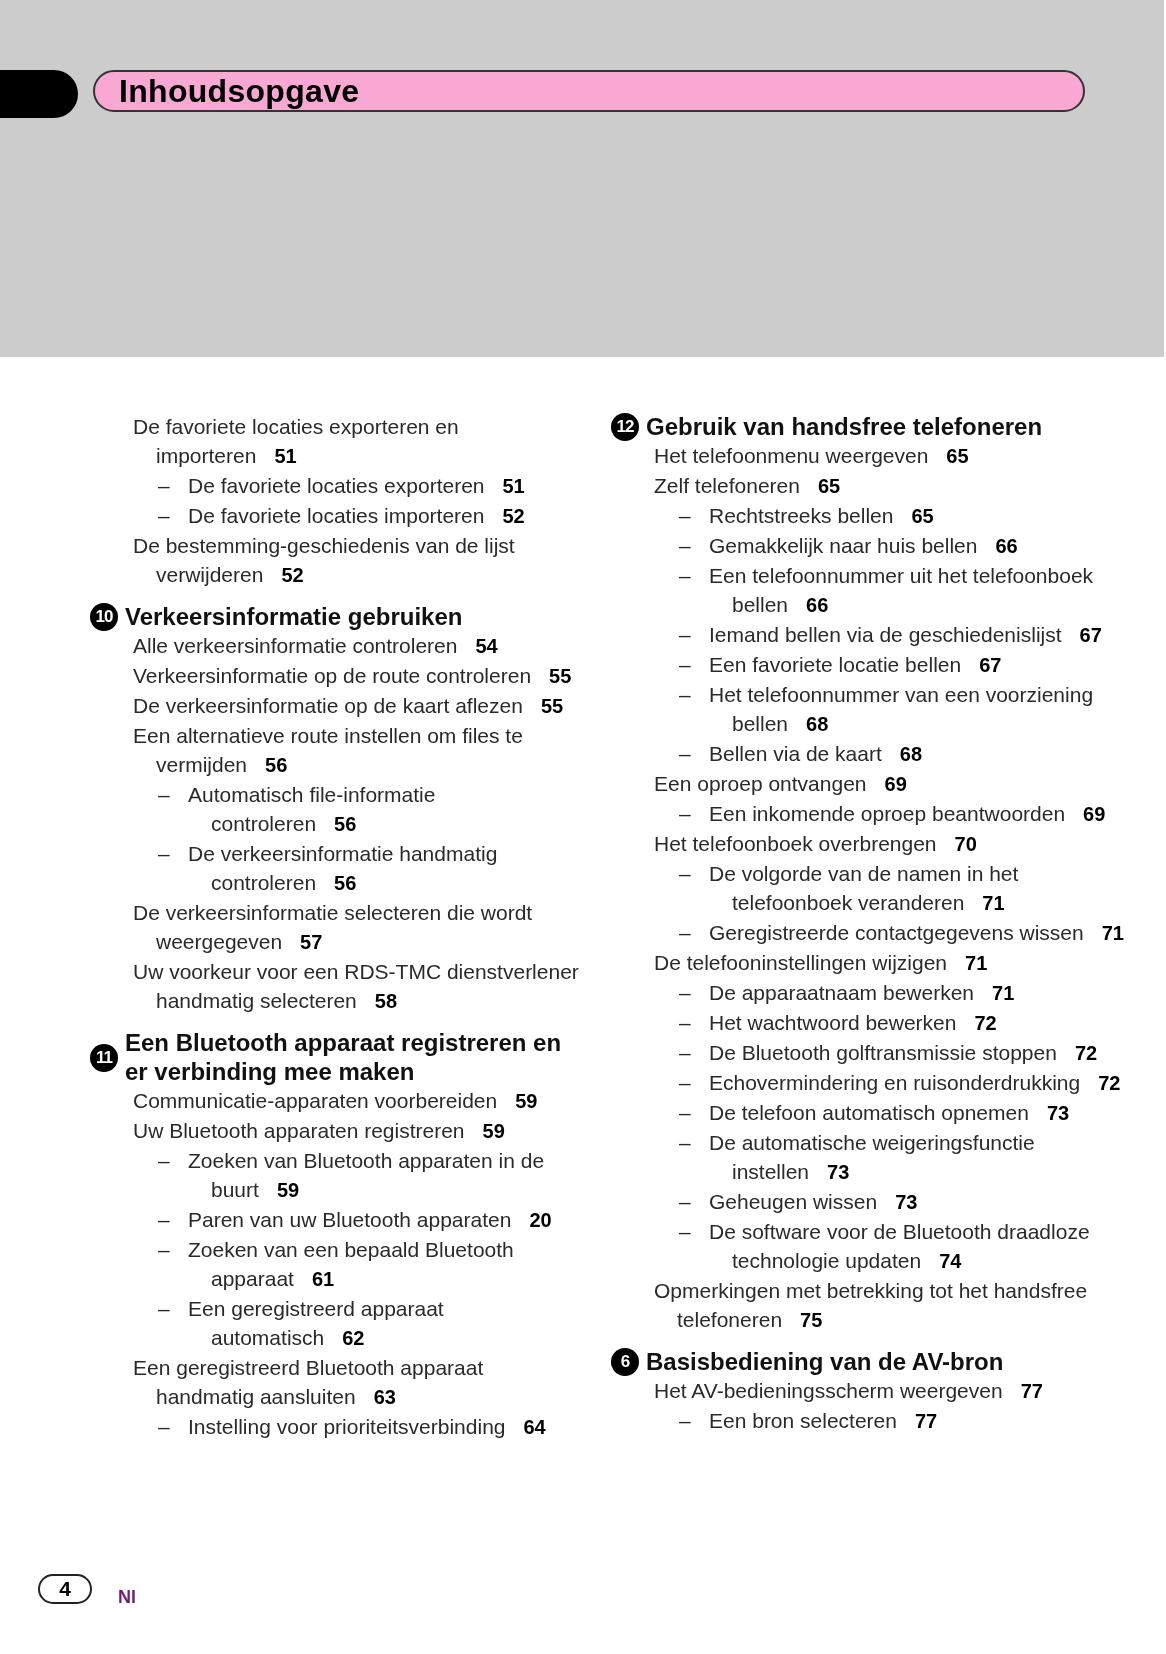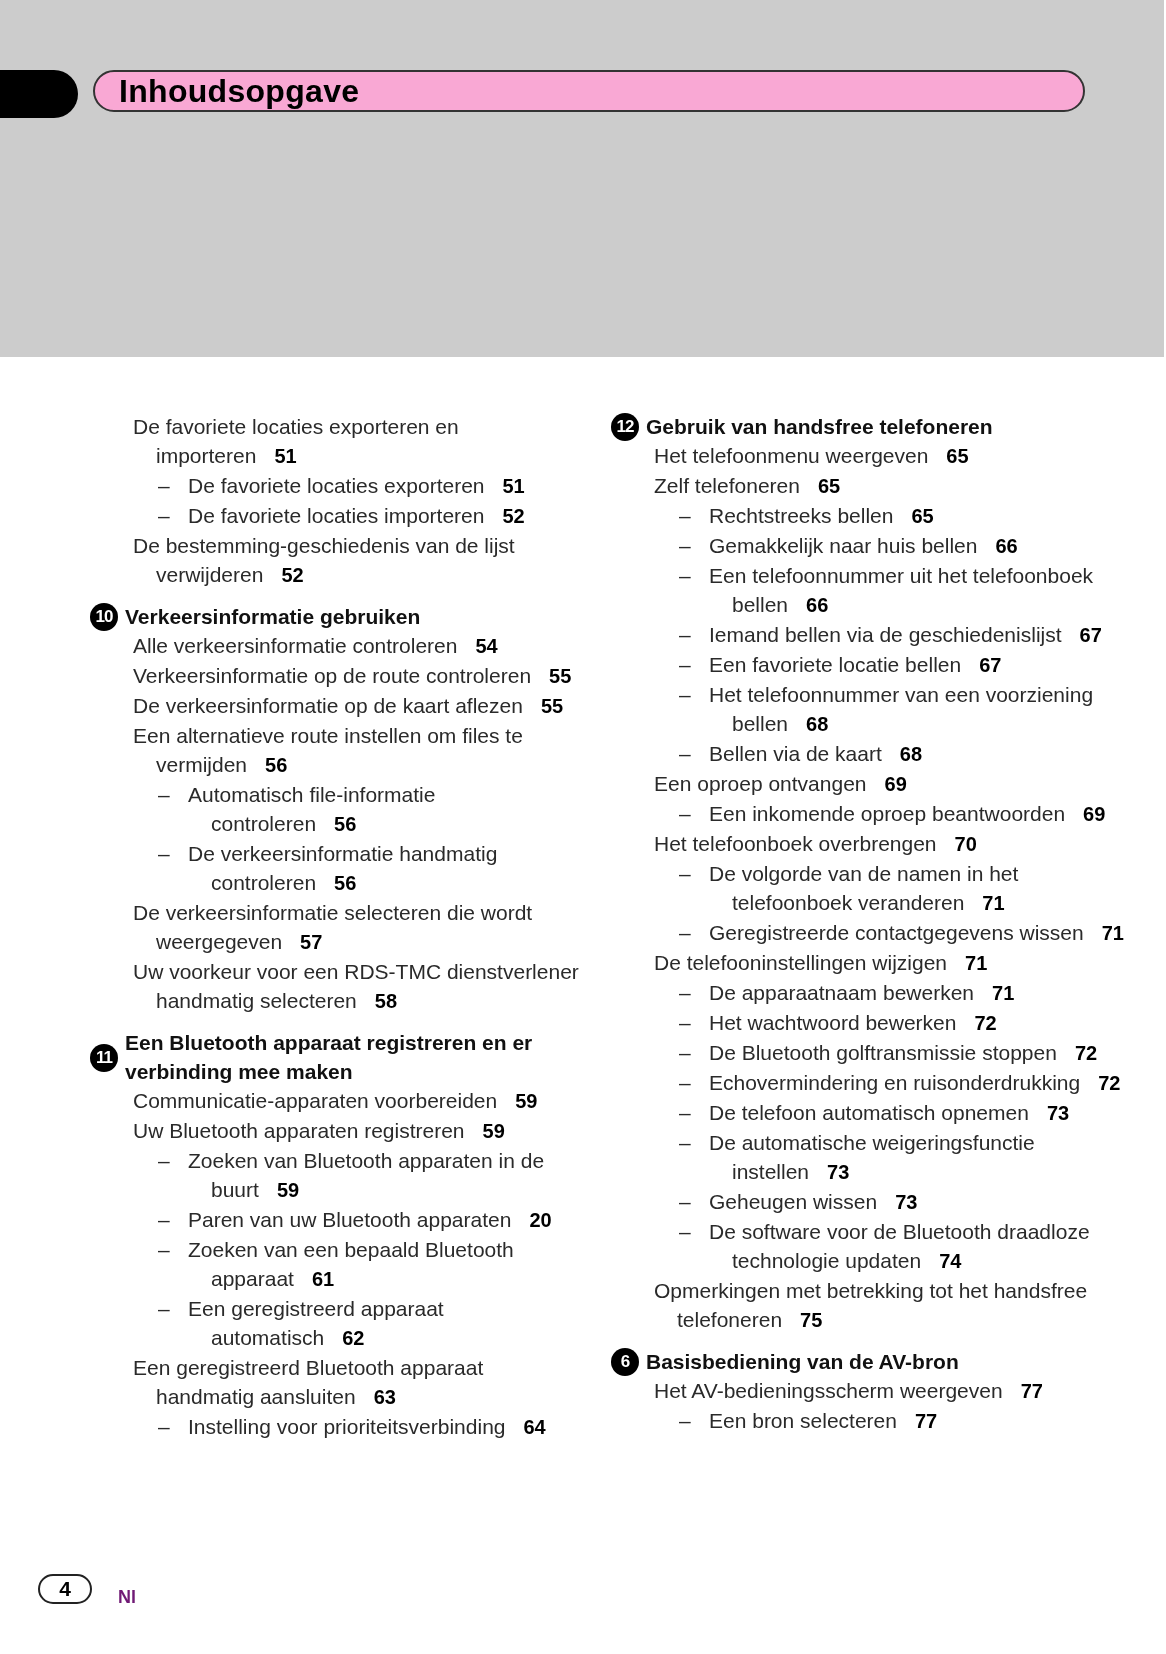--- a/index.html
+++ b/index.html
@@ -31,21 +31,21 @@
   .col-right { left: 611px; width: 520px; }
   .section { margin-bottom: 12px; }
   .sec-head { display: flex; align-items: center; }
   .sec-num {
     flex: 0 0 auto; width: 28px; height: 28px; border-radius: 50%;
     background: #000; color: #fff; font-weight: bold; font-size: 17px;
     display: flex; align-items: center; justify-content: center;
     margin-right: 7px; margin-top: 1px; letter-spacing: -1px;
   }
   .sec-title {
-    font-size: 21px; font-weight: bold; color: #111; line-height: 29px;
+    font-size: 24px; font-weight: bold; color: #111; line-height: 29px;
   }
   .entries { padding-left: 0; }
   .entry {
     font-size: 21px; line-height: 29px; color: #2a2a2a; position: relative;
   }
   .entry.lvl1 { padding-left: 43px; text-indent: -23px; }
   .entry.lvl2 { padding-left: 98px; text-indent: -23px; }
   .entry.lvl2 .dash {
     display: inline-block; width: 0; text-indent: 0; position: relative; left: -30px;
   }

